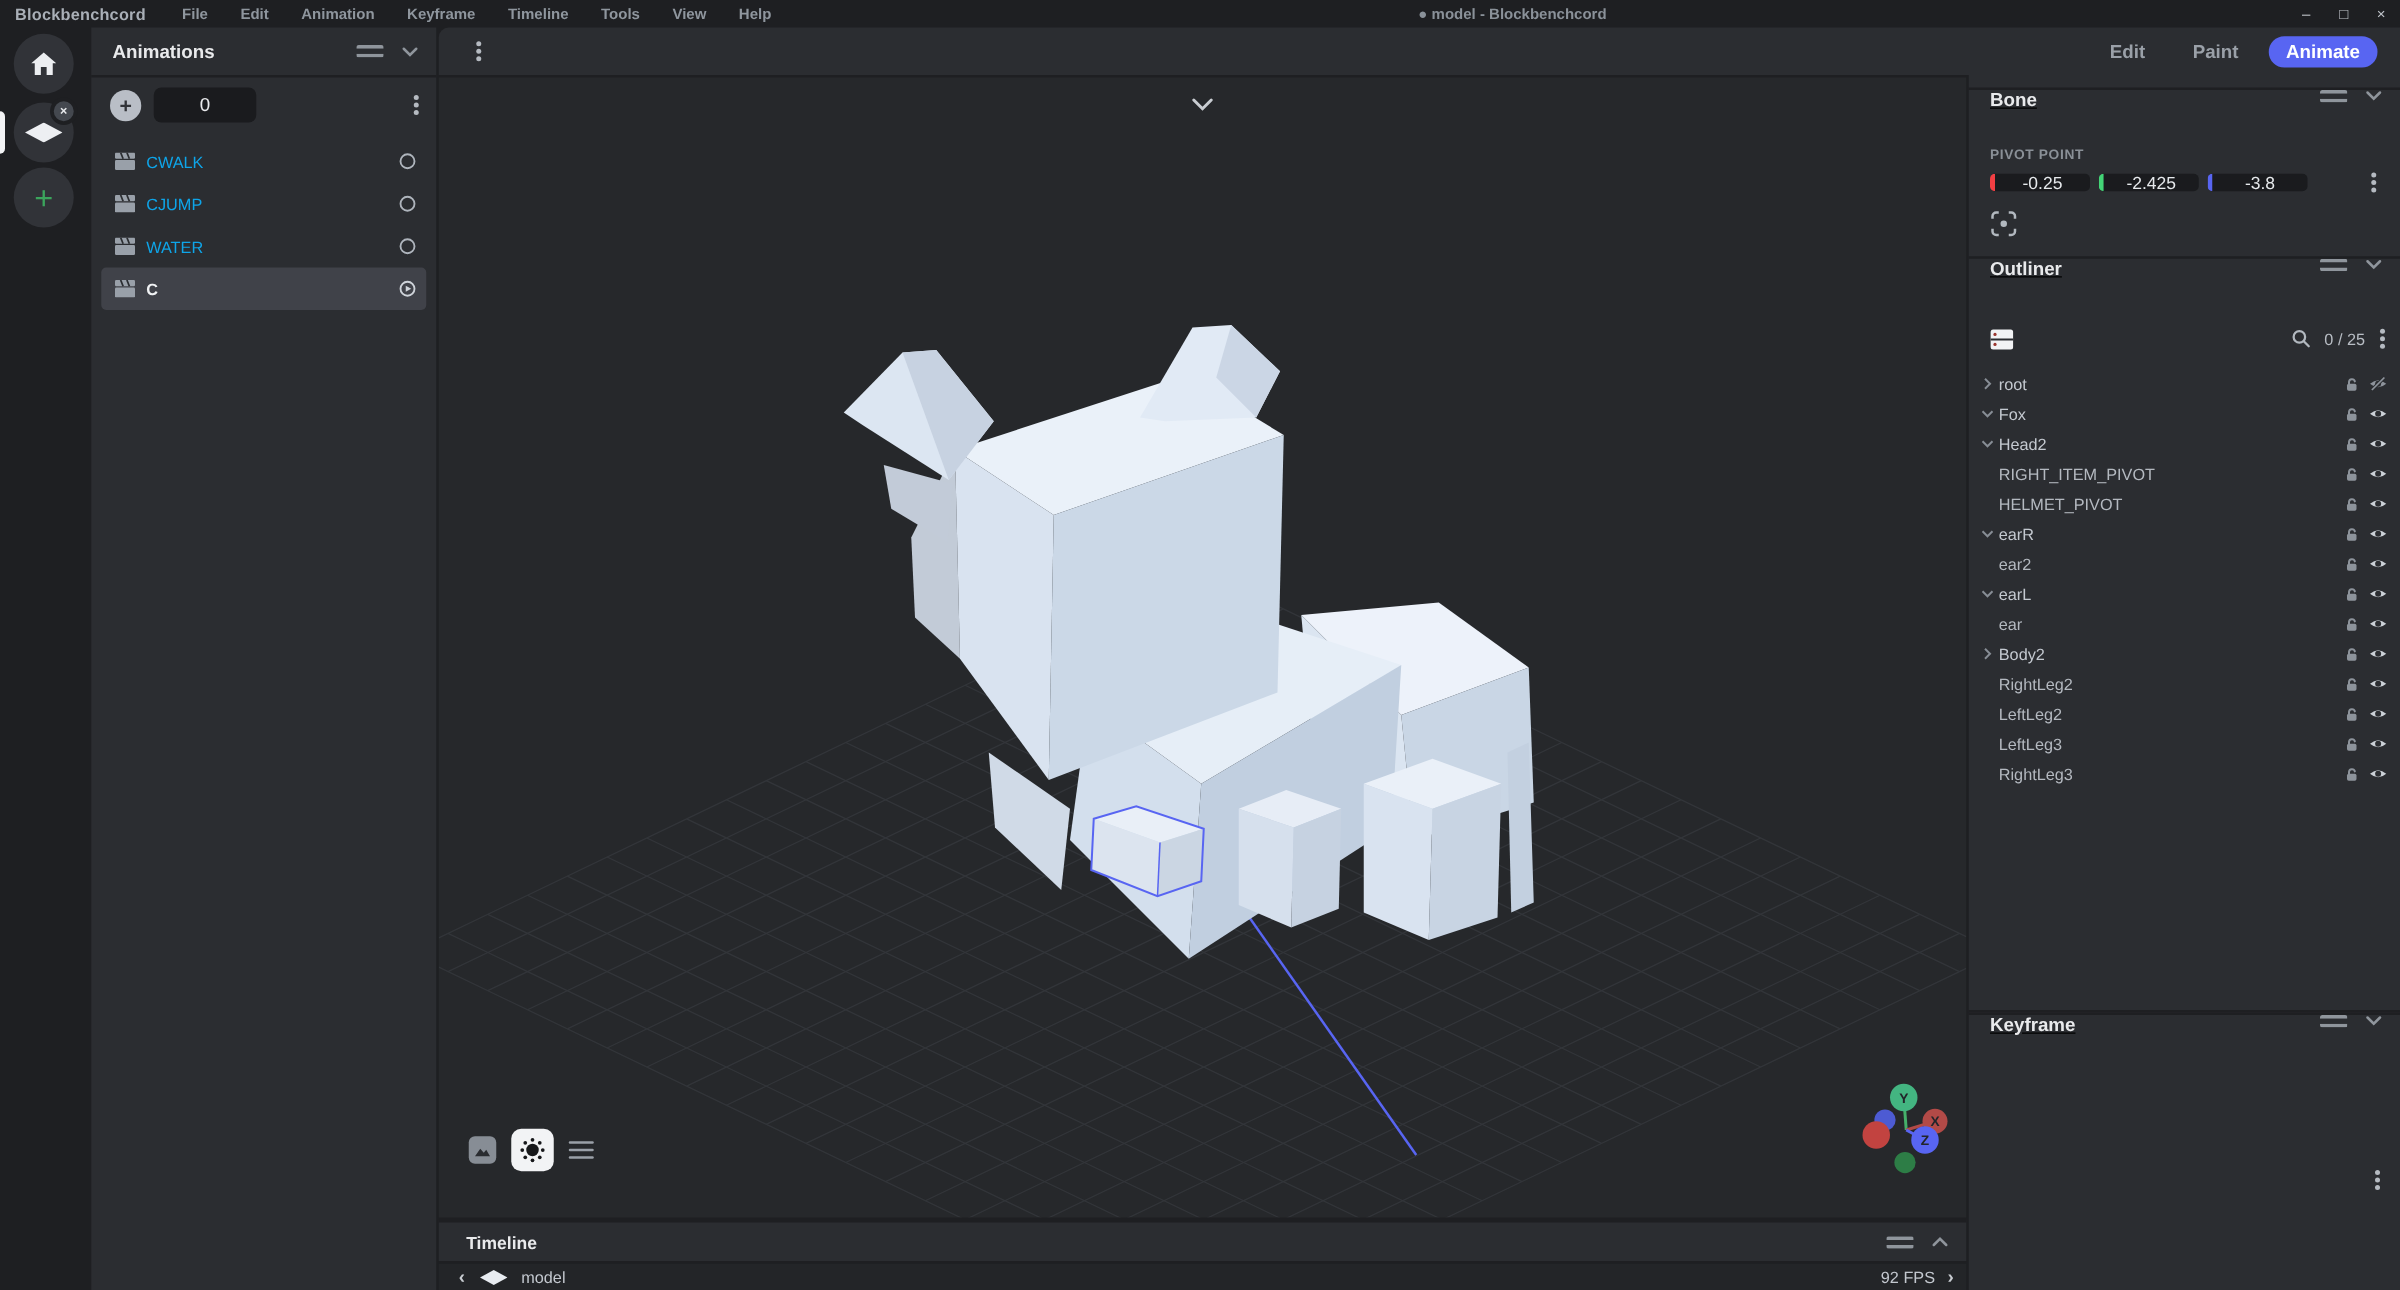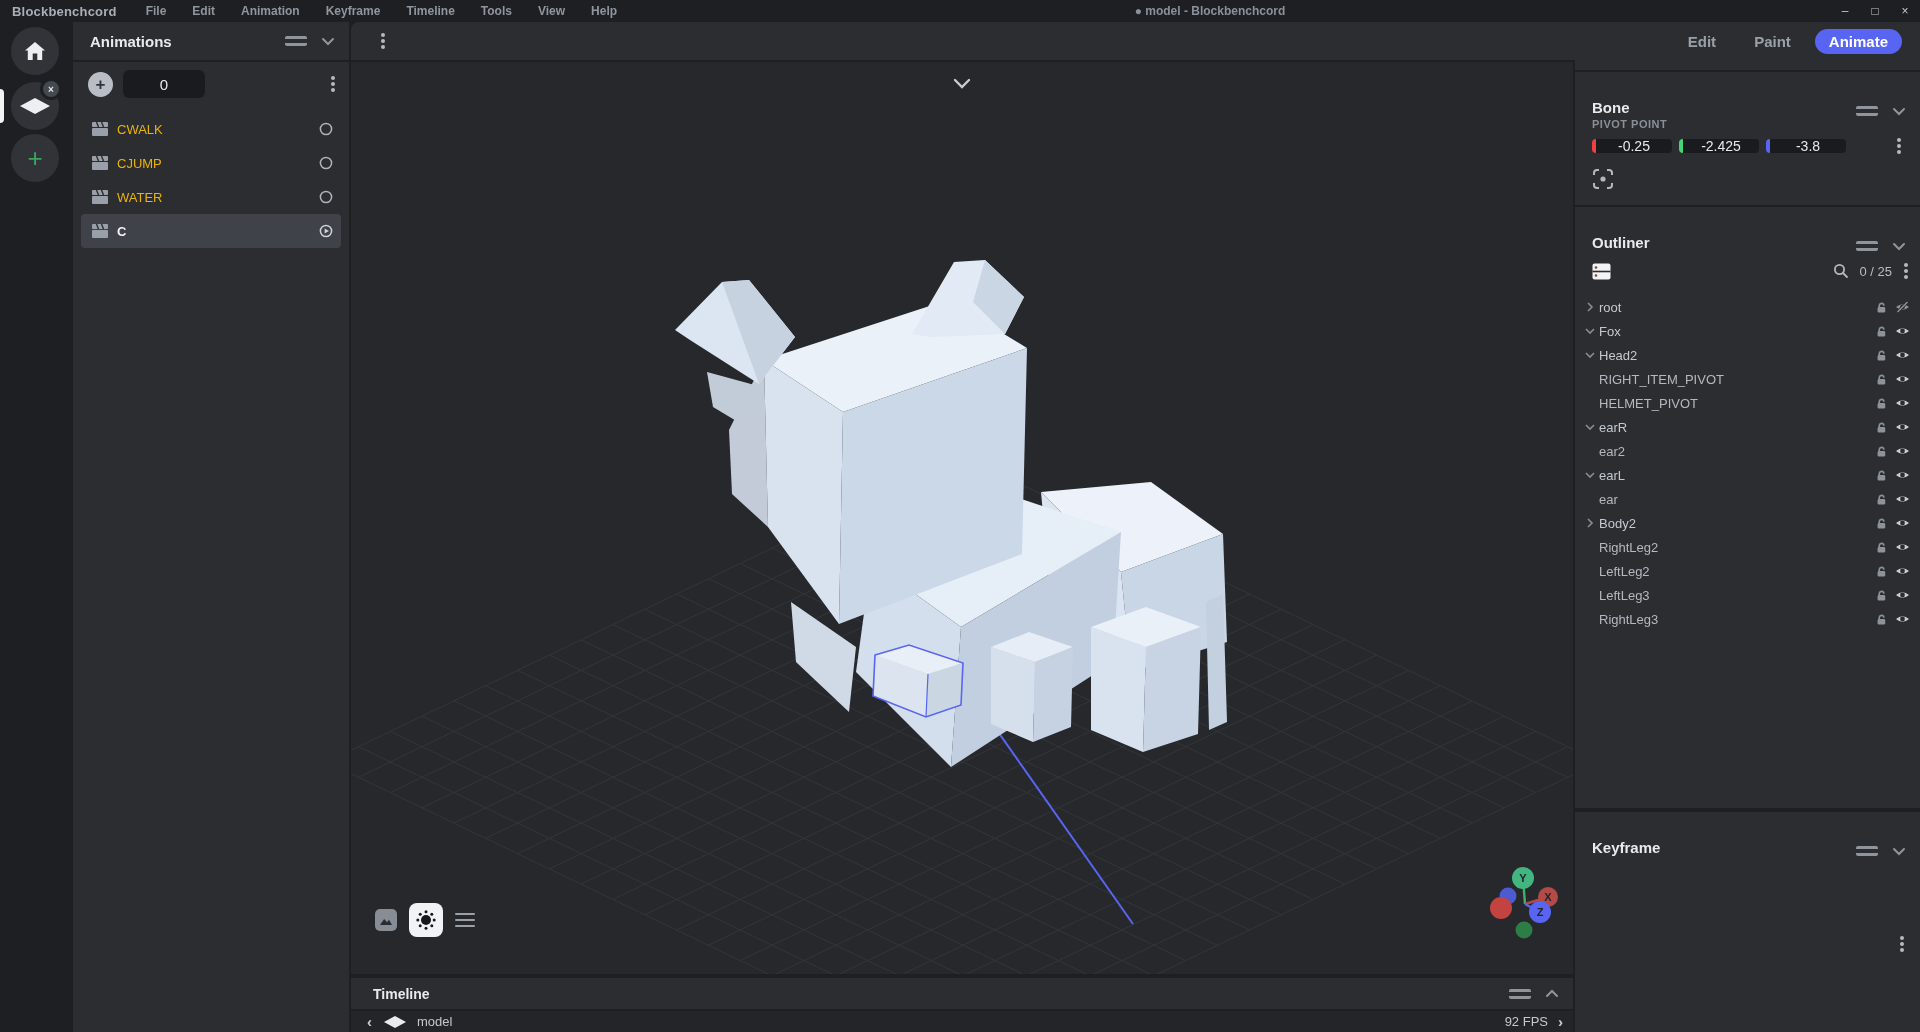--- a/index.html
+++ b/index.html
@@ -39,21 +39,21 @@
   #anim-controls { height:44px; display:flex; align-items:center; padding:0 14px 0 15px; }
   #anim-add { width:25px; height:25px; border-radius:50%; background:#b9bec6; color:#313338;
     font-size:17px; font-weight:bold; display:flex; align-items:center; justify-content:center; line-height:1; }
   #anim-counter { margin-left:10px; width:82px; height:28px; background:#1a1b1e; border-radius:6px;
     color:#e9eaec; font-size:15px; display:flex; align-items:center; justify-content:center; }
   #anim-list { padding-top:6px; }
   .anim-row { height:34px; margin:0 8px; border-radius:4px; display:flex; align-items:center;
     padding:0 8px 0 11px; }
   .anim-row.selected { background:#404249; }
   .anim-row .anim-ic { display:flex; margin-right:9px; }
-  .anim-name { font-size:13px; color:#eab308; flex:1; }
+  .anim-name { font-size:13px; color:#0ea5e9; flex:1; }
   .anim-row.selected .anim-name { color:#f0f2f4; font-weight:bold; }
   .anim-state { display:flex; }
 
   
   #topstrip { position:absolute; left:351px; top:22px; width:1569px; height:38px; background:#2b2d31;
     border-top-left-radius:8px; display:flex; align-items:center; }
   .kebab { width:4px; height:4px; border-radius:50%; background:#b5bac1;
     box-shadow:0 -6px 0 #b5bac1, 0 6px 0 #b5bac1; }
   #toolbar-kebab { margin-left:30px; }
   #mode-tabs { margin-left:auto; margin-right:18px; display:flex; align-items:center; gap:10px; }
@@ -77,21 +77,21 @@
   #tl-row { position:absolute; left:351px; top:1009px; width:1222px; height:23px; background:#232528;
     border-top:2px solid #1e1f22; display:flex; align-items:center; padding:0 10px 0 16px; }
   .tl-chev { font-size:15px; font-weight:bold; color:#c8ccd1; line-height:1; }
   #tl-model-name { font-size:13px; color:#c3c8cf; margin-left:11px; }
   #tl-fps { font-size:13px; color:#c3c8cf; margin-left:auto; margin-right:10px; }
 
   
   #right-panel { position:absolute; left:1575px; top:60px; width:345px; height:972px; background:#2b2d31;
     display:flex; flex-direction:column; }
   .rsec-border { height:2px; background:#1e1f22; flex:0 0 auto; }
-  .rheader { height:44px; display:flex; align-items:flex-end; padding:0 14px 0 17px; flex:0 0 auto; }
+  .rheader { height:44px; display:flex; align-items:flex-start; padding:0 14px 0 17px; flex:0 0 auto;text-decoration:underline; }
   #bone-content { padding:2px 17px 14px; flex:0 0 auto; }
   .small-label { font-size:11px; font-weight:bold; color:#8a9097; letter-spacing:.5px; }
   #pivot-row { display:flex; align-items:center; margin-top:9px; }
   .pivot-input { width:80px; height:14px; background:#1a1b1e; border-radius:4px; margin-right:7px;
     border-left:4px solid #888; color:#e6e9ec; font-size:14px;
     display:flex; align-items:center; justify-content:center; }
   #pivot-kebab { margin-left:auto; margin-right:2px; }
   #focus-btn { margin-top:14px; width:24px; height:24px; display:flex; align-items:center; }
   #outliner-toolbar { height:40px; display:flex; align-items:center; padding:0 12px 0 17px; flex:0 0 auto; }
   #outliner-count { font-size:13px; color:#b8bdc4; margin:0 12px 0 10px; }

